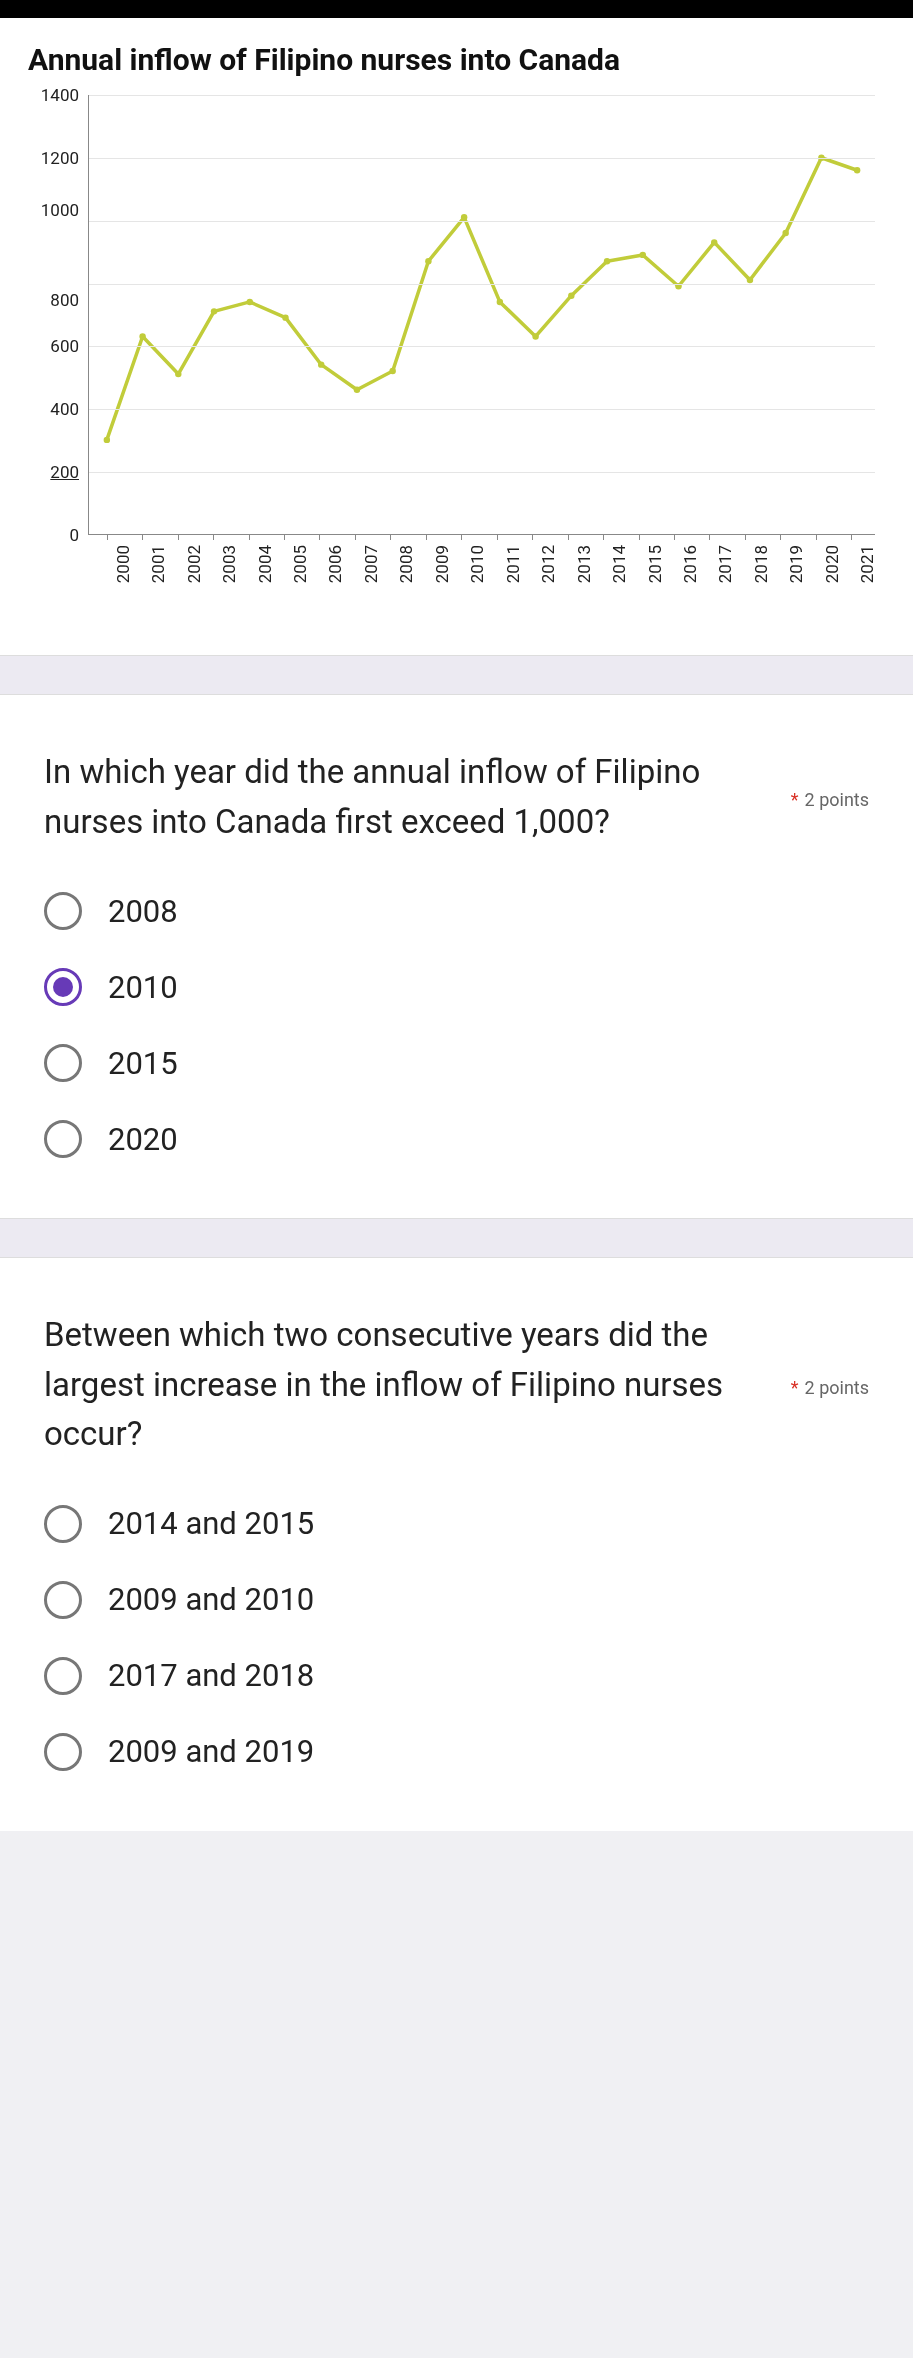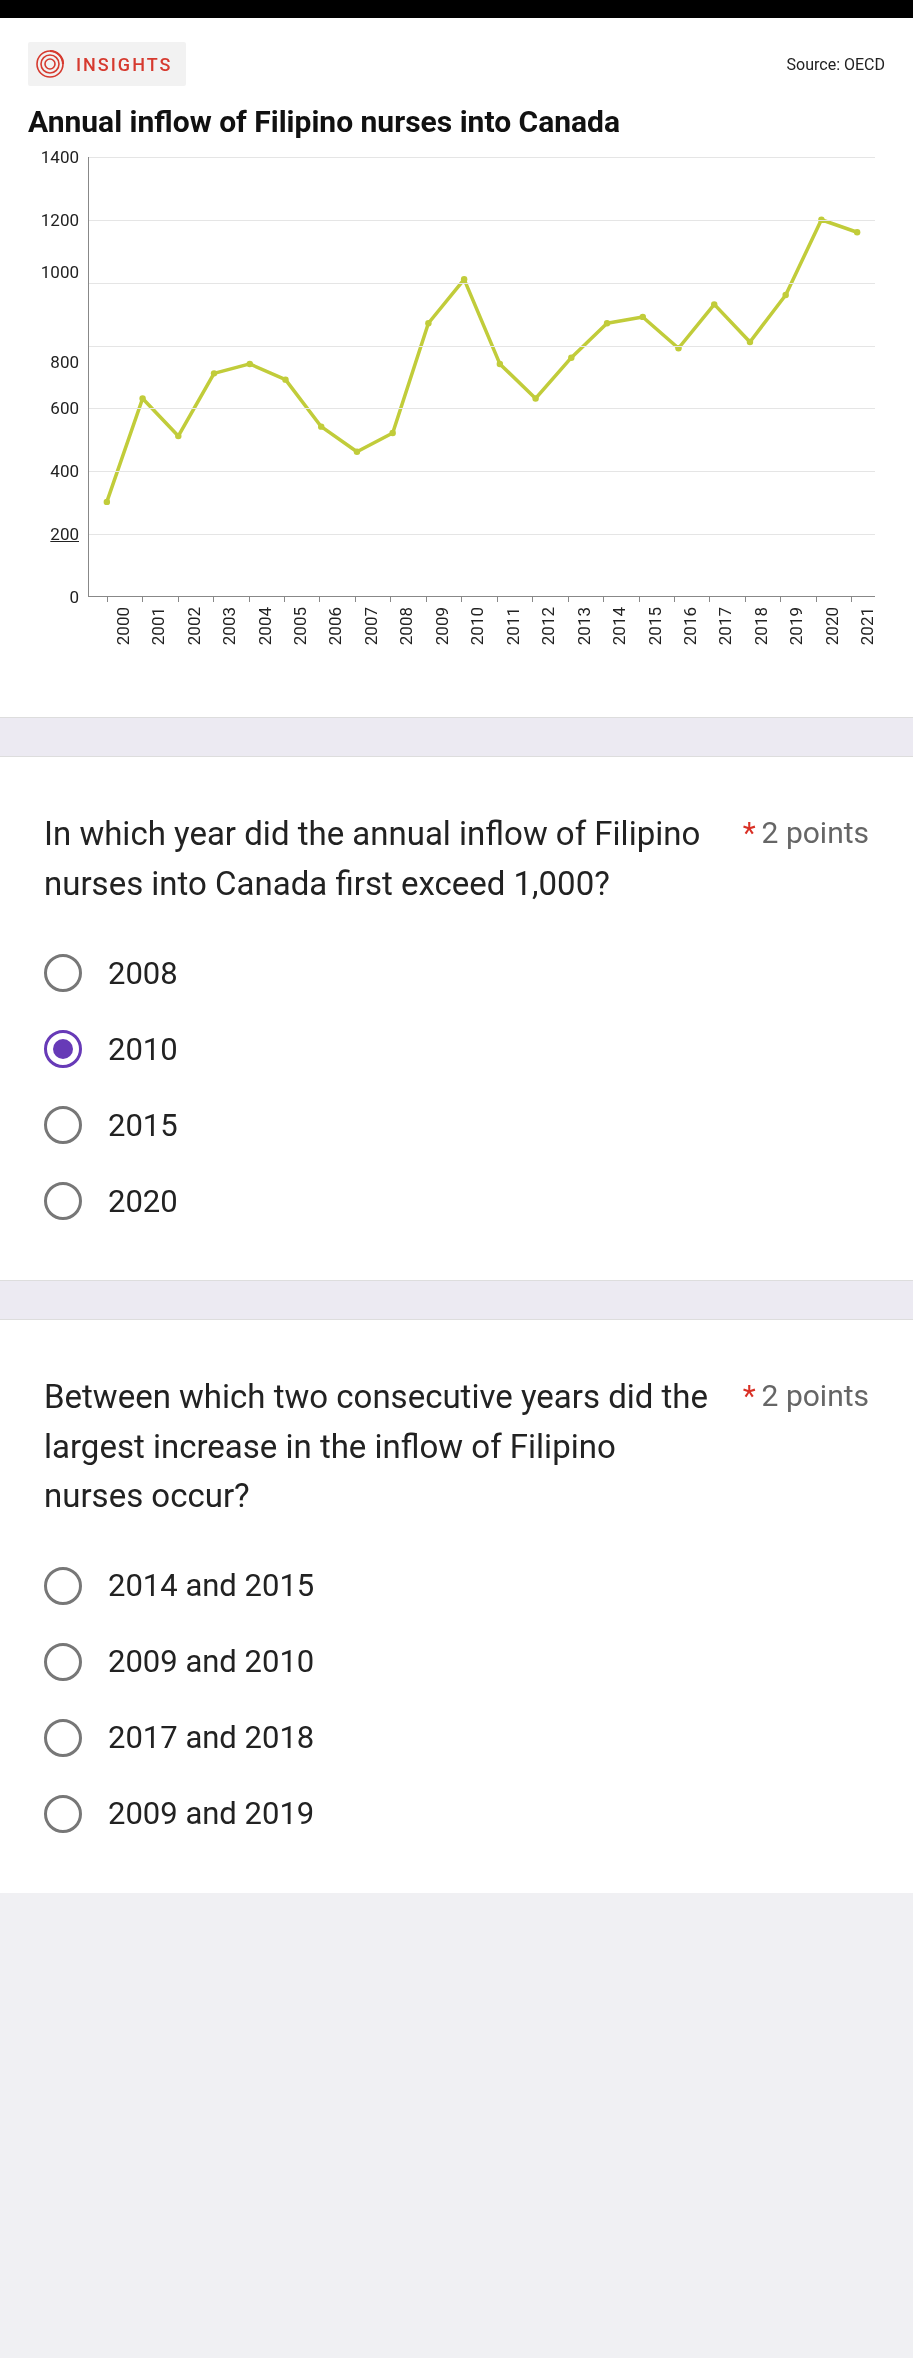--- a/index.html
+++ b/index.html
@@ -114,33 +114,33 @@
     background: #eceaf2;
     border-top: 1px solid #ddd;
     border-bottom: 1px solid #ddd;
   }
   .question-card {
     background: #fff;
     padding: 52px 44px 60px 44px;
   }
   .q-head {
     display: flex;
-    align-items: flex-start;
+    align-items: center;
     gap: 20px;
     margin-bottom: 46px;
   }
   .q-text {
     font-size: 33px;
     color: #222;
     line-height: 1.5;
     flex: 1;
   }
   .q-meta {
     white-space: nowrap;
-    font-size: 30px;
+    font-size: 18px;
     color: #666;
     padding-top: 6px;
   }
   .req-star {
     color: #d93025;
     margin-right: 6px;
   }
   .options {
     display: flex;
     flex-direction: column;
@@ -176,36 +176,20 @@
     font-size: 31px;
     color: #222;
   }
 </style>
 </head>
 <body>
 
 <div class="topbar"></div>
 
 <div class="chart-card">
-  <div class="chart-header">
-    <div class="brand-chip">
-      <span class="brand-logo">
-        <svg width="32" height="32" viewBox="0 0 32 32">
-          <g fill="none" stroke="#d63a2f" stroke-width="1.6">
-            <circle cx="16" cy="16" r="13"></circle>
-            <circle cx="16" cy="16" r="9"></circle>
-            <circle cx="16" cy="16" r="5"></circle>
-            <path d="M16 3 A13 13 0 0 1 29 16" stroke-width="2.2"></path>
-          </g>
-        </svg>
-      </span>
-      <span class="brand-text">INSIGHTS</span>
-    </div>
-    <div class="source-text">Source: OECD</div>
-  </div>
   <div class="chart-title">Annual inflow of Filipino nurses into Canada</div>
 
   <div class="chart-area">
     <div class="plot" id="plot">
       <svg class="line-svg" id="line-svg" preserveAspectRatio="none" viewBox="0 0 780 440">
           <path d="M17.7 345.7 L53.2 242.0 L88.6 279.7 L124.1 216.9 L159.5 207.4 L195.0 223.1 L230.5 270.3 L265.9 295.4 L301.4 276.6 L336.8 166.6 L372.3 122.6 L407.7 207.4 L443.2 242.0 L478.6 201.1 L514.1 166.6 L549.5 160.3 L585.0 191.7 L620.5 147.7 L655.9 185.4 L691.4 138.3 L726.8 62.9 L762.3 75.4 " class="line-path"></path>
           <circle cx="17.727272727272727" cy="345.7142857142857" r="3.2" class="dot"></circle>
           <circle cx="53.18181818181818" cy="242" r="3.2" class="dot"></circle>
           <circle cx="88.63636363636364" cy="279.7142857142857" r="3.2" class="dot"></circle>
           <circle cx="124.0909090909091" cy="216.85714285714286" r="3.2" class="dot"></circle>

